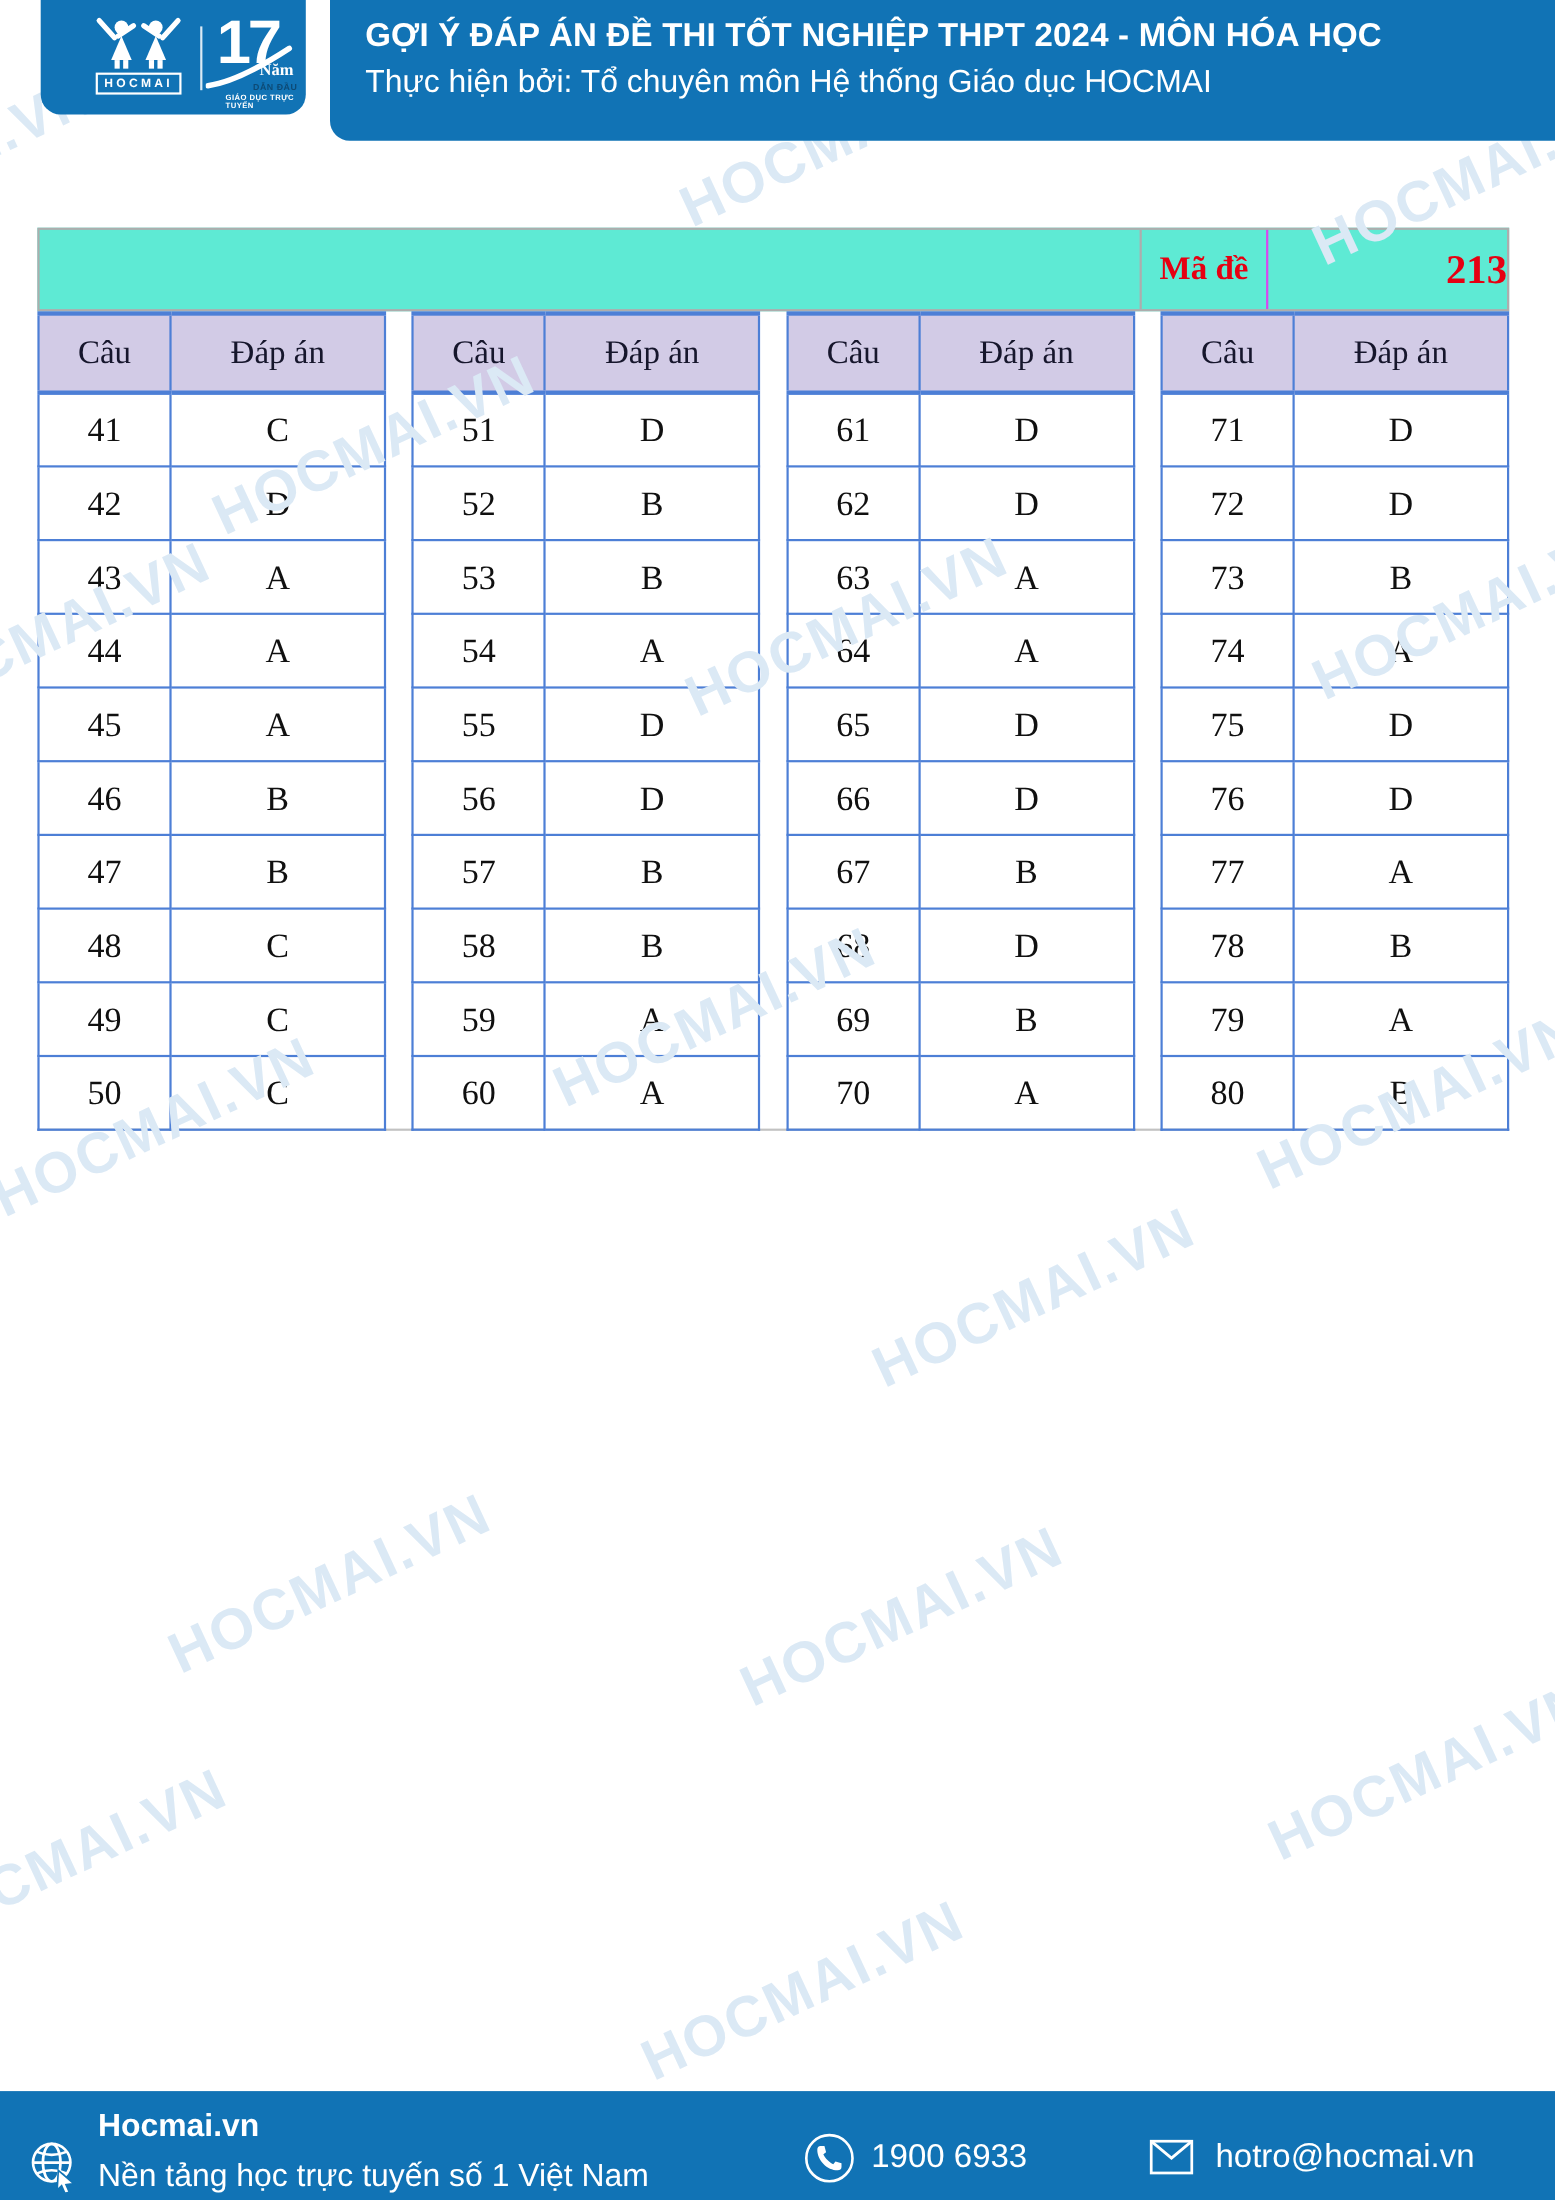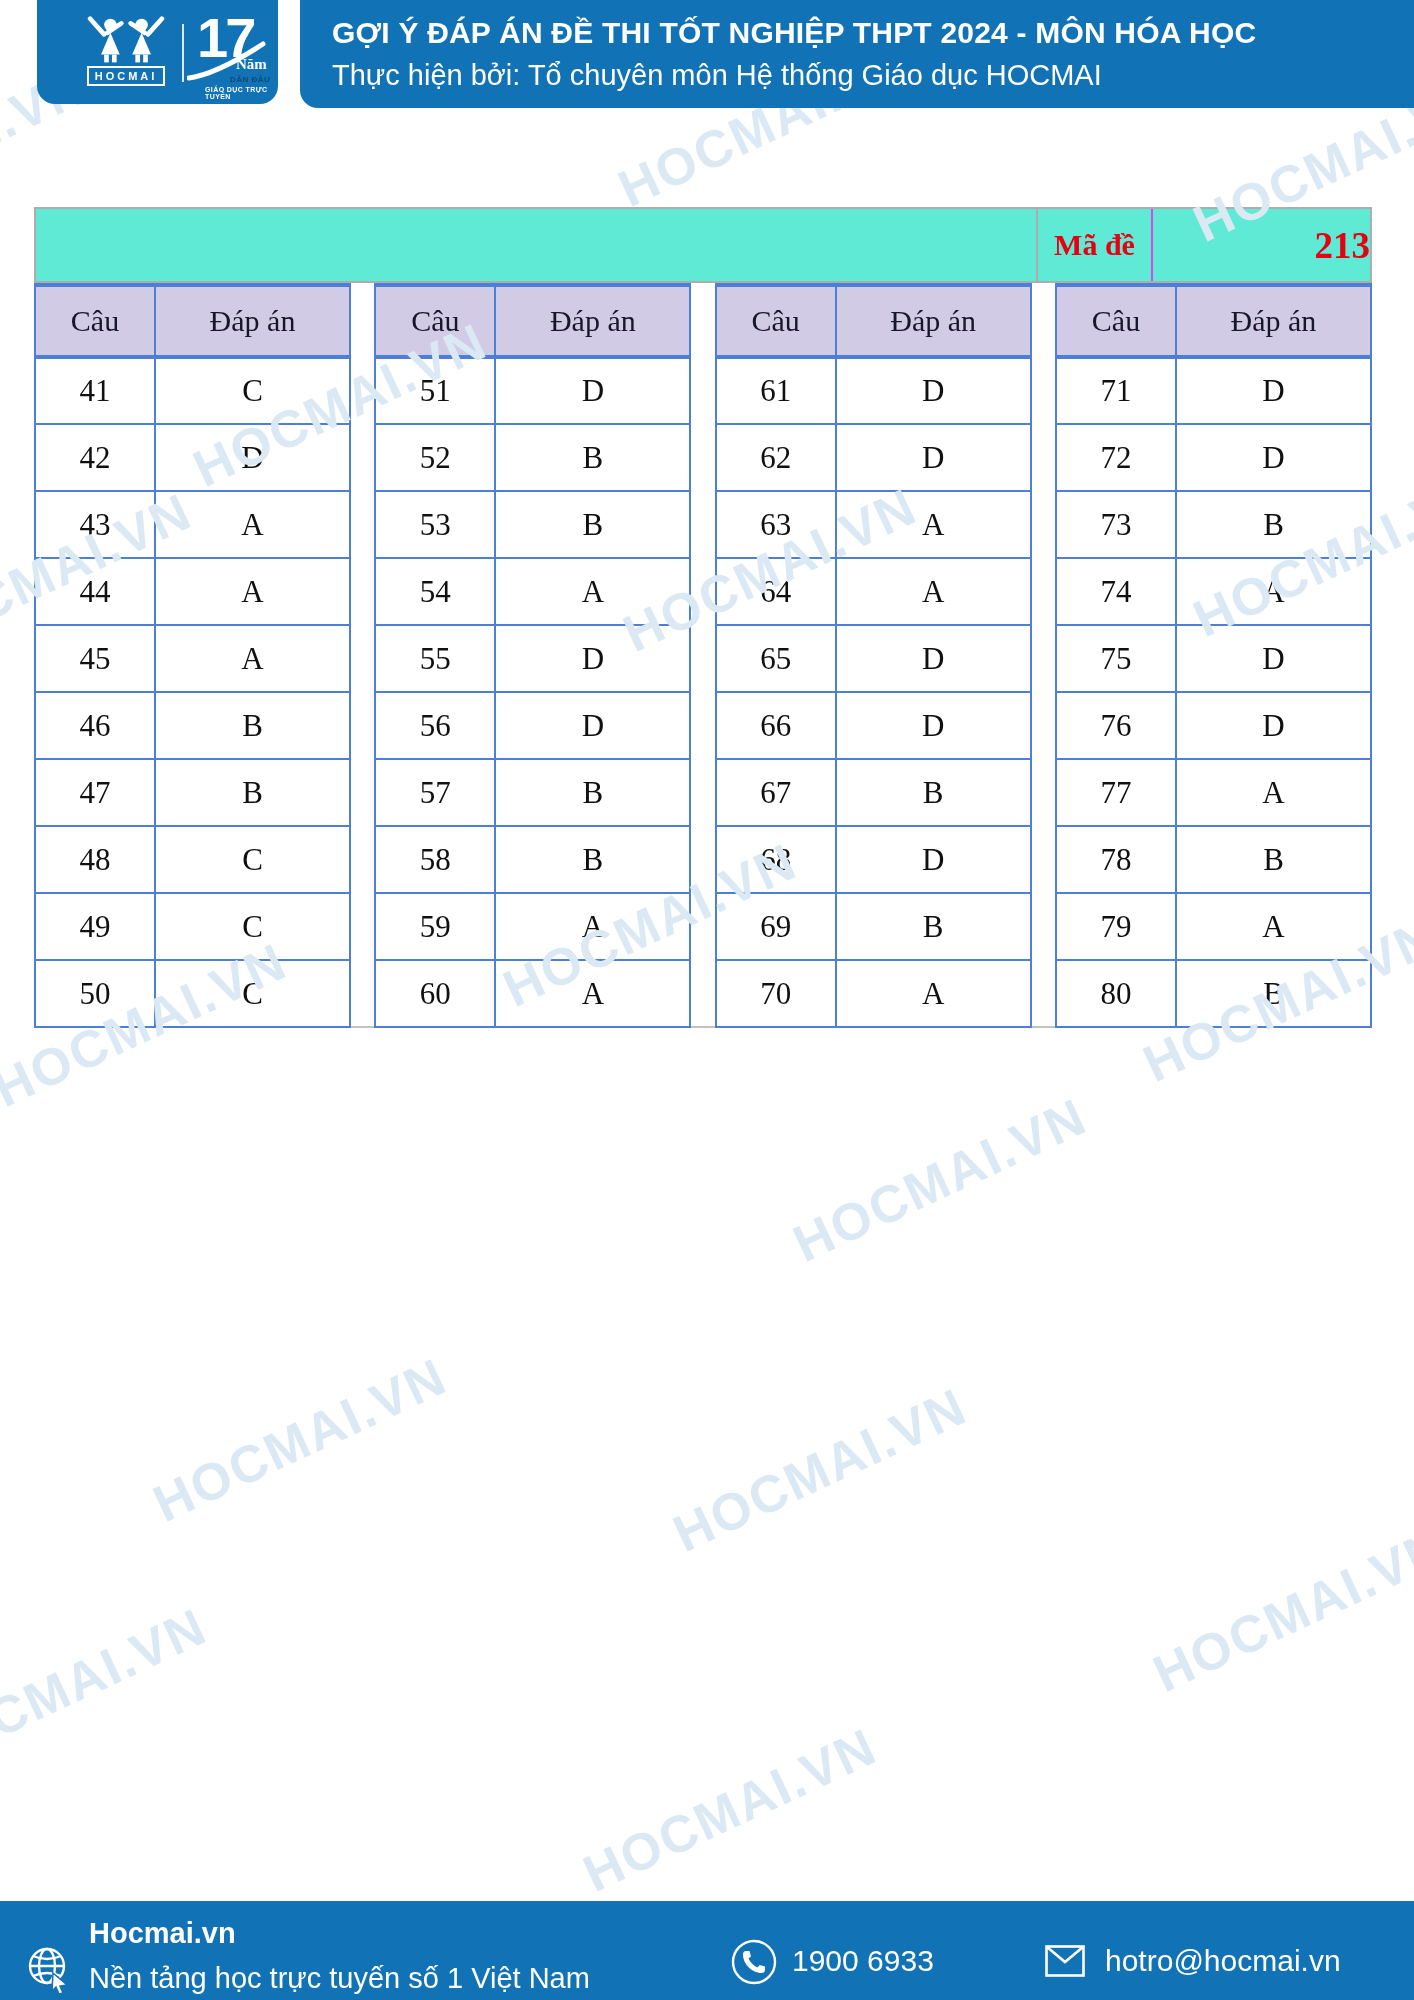--- a/index.html
+++ b/index.html
@@ -4,21 +4,21 @@
 <style>
   * { margin:0; padding:0; box-sizing:border-box; }
   html,body { background:#ffffff; }
   body { font-family:"Liberation Sans","DejaVu Sans",sans-serif; }
 
   .page { position:relative; width:1414px; height:2000px; background:#fff; overflow:hidden; }
 
   
   .band { position:absolute; top:0; background:#1173b5; color:#fff; }
   .logo-rect { left:37px; width:241px; height:104px; border-radius:0 0 18px 18px; z-index:6; }
-  .title-rect { left:300px; width:1114px; height:108px; border-radius:0 0 0 18px; padding:16px 0 0 32px; z-index:6; }
+  .title-rect { left:300px; width:1114px; height:128px; border-radius:0 0 0 18px; padding:16px 0 0 32px; z-index:6; }
   .main-title { font-size:30px; font-weight:bold; letter-spacing:.2px; }
   .sub-title  { font-size:29px; margin-top:9px; font-weight:normal; }
 
   .logo-figures { position:absolute; left:50px; top:14px; width:78px; height:50px; }
   .logo-brandbox { position:absolute; left:50px; top:66px; width:78px; height:20px;
     border:2px solid #fff; display:flex; align-items:center; justify-content:center;
     font-size:11px; font-weight:bold; letter-spacing:3px; }
   .logo-divider { position:absolute; left:145px; top:24px; width:2px; height:58px; background:rgba(255,255,255,.85); }
   .logo-17 { position:absolute; left:160px; top:10px; font-size:56px; font-weight:bold; letter-spacing:-3px; line-height:1; }
   .logo-swoosh { position:absolute; left:150px; top:40px; width:80px; height:42px; }

